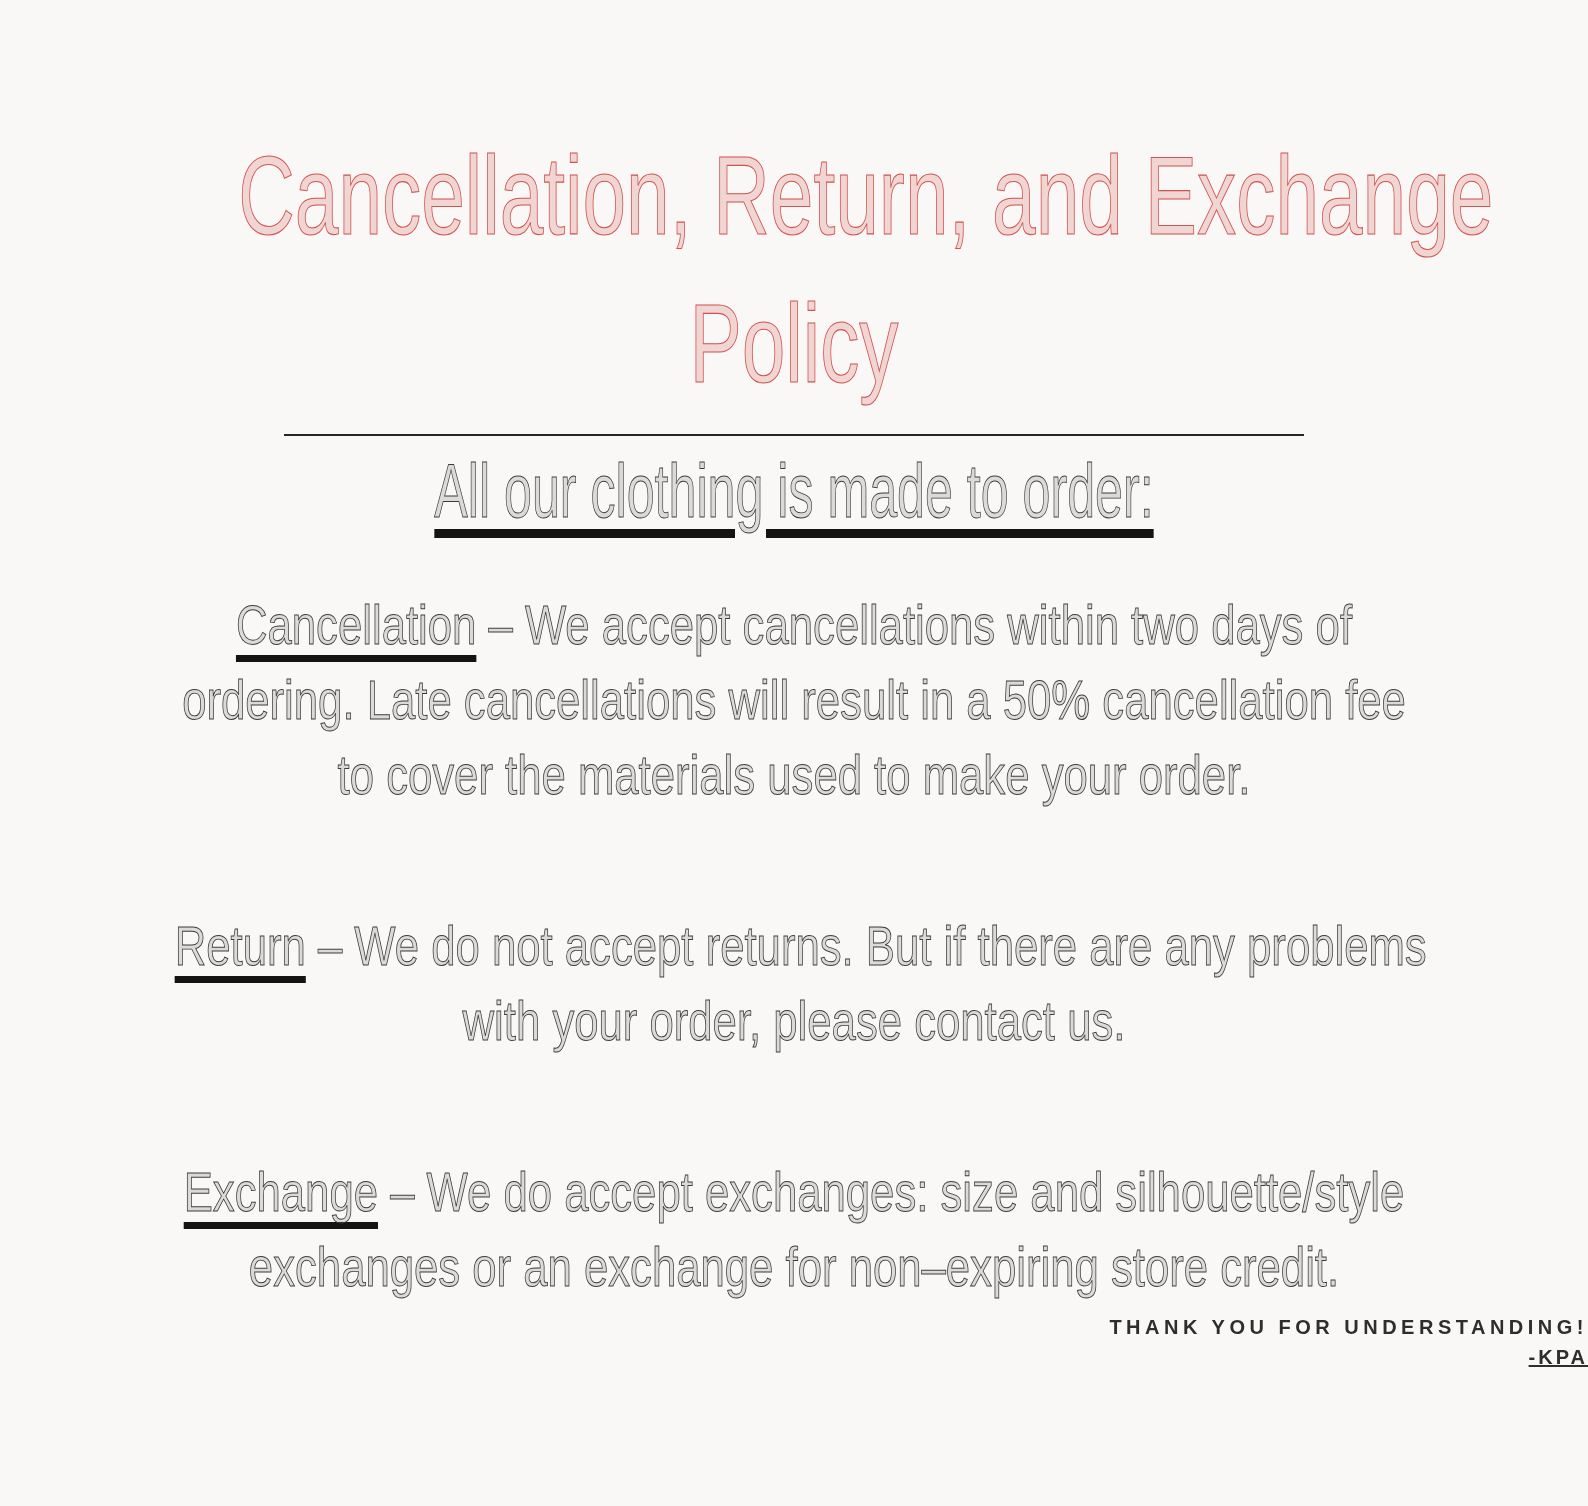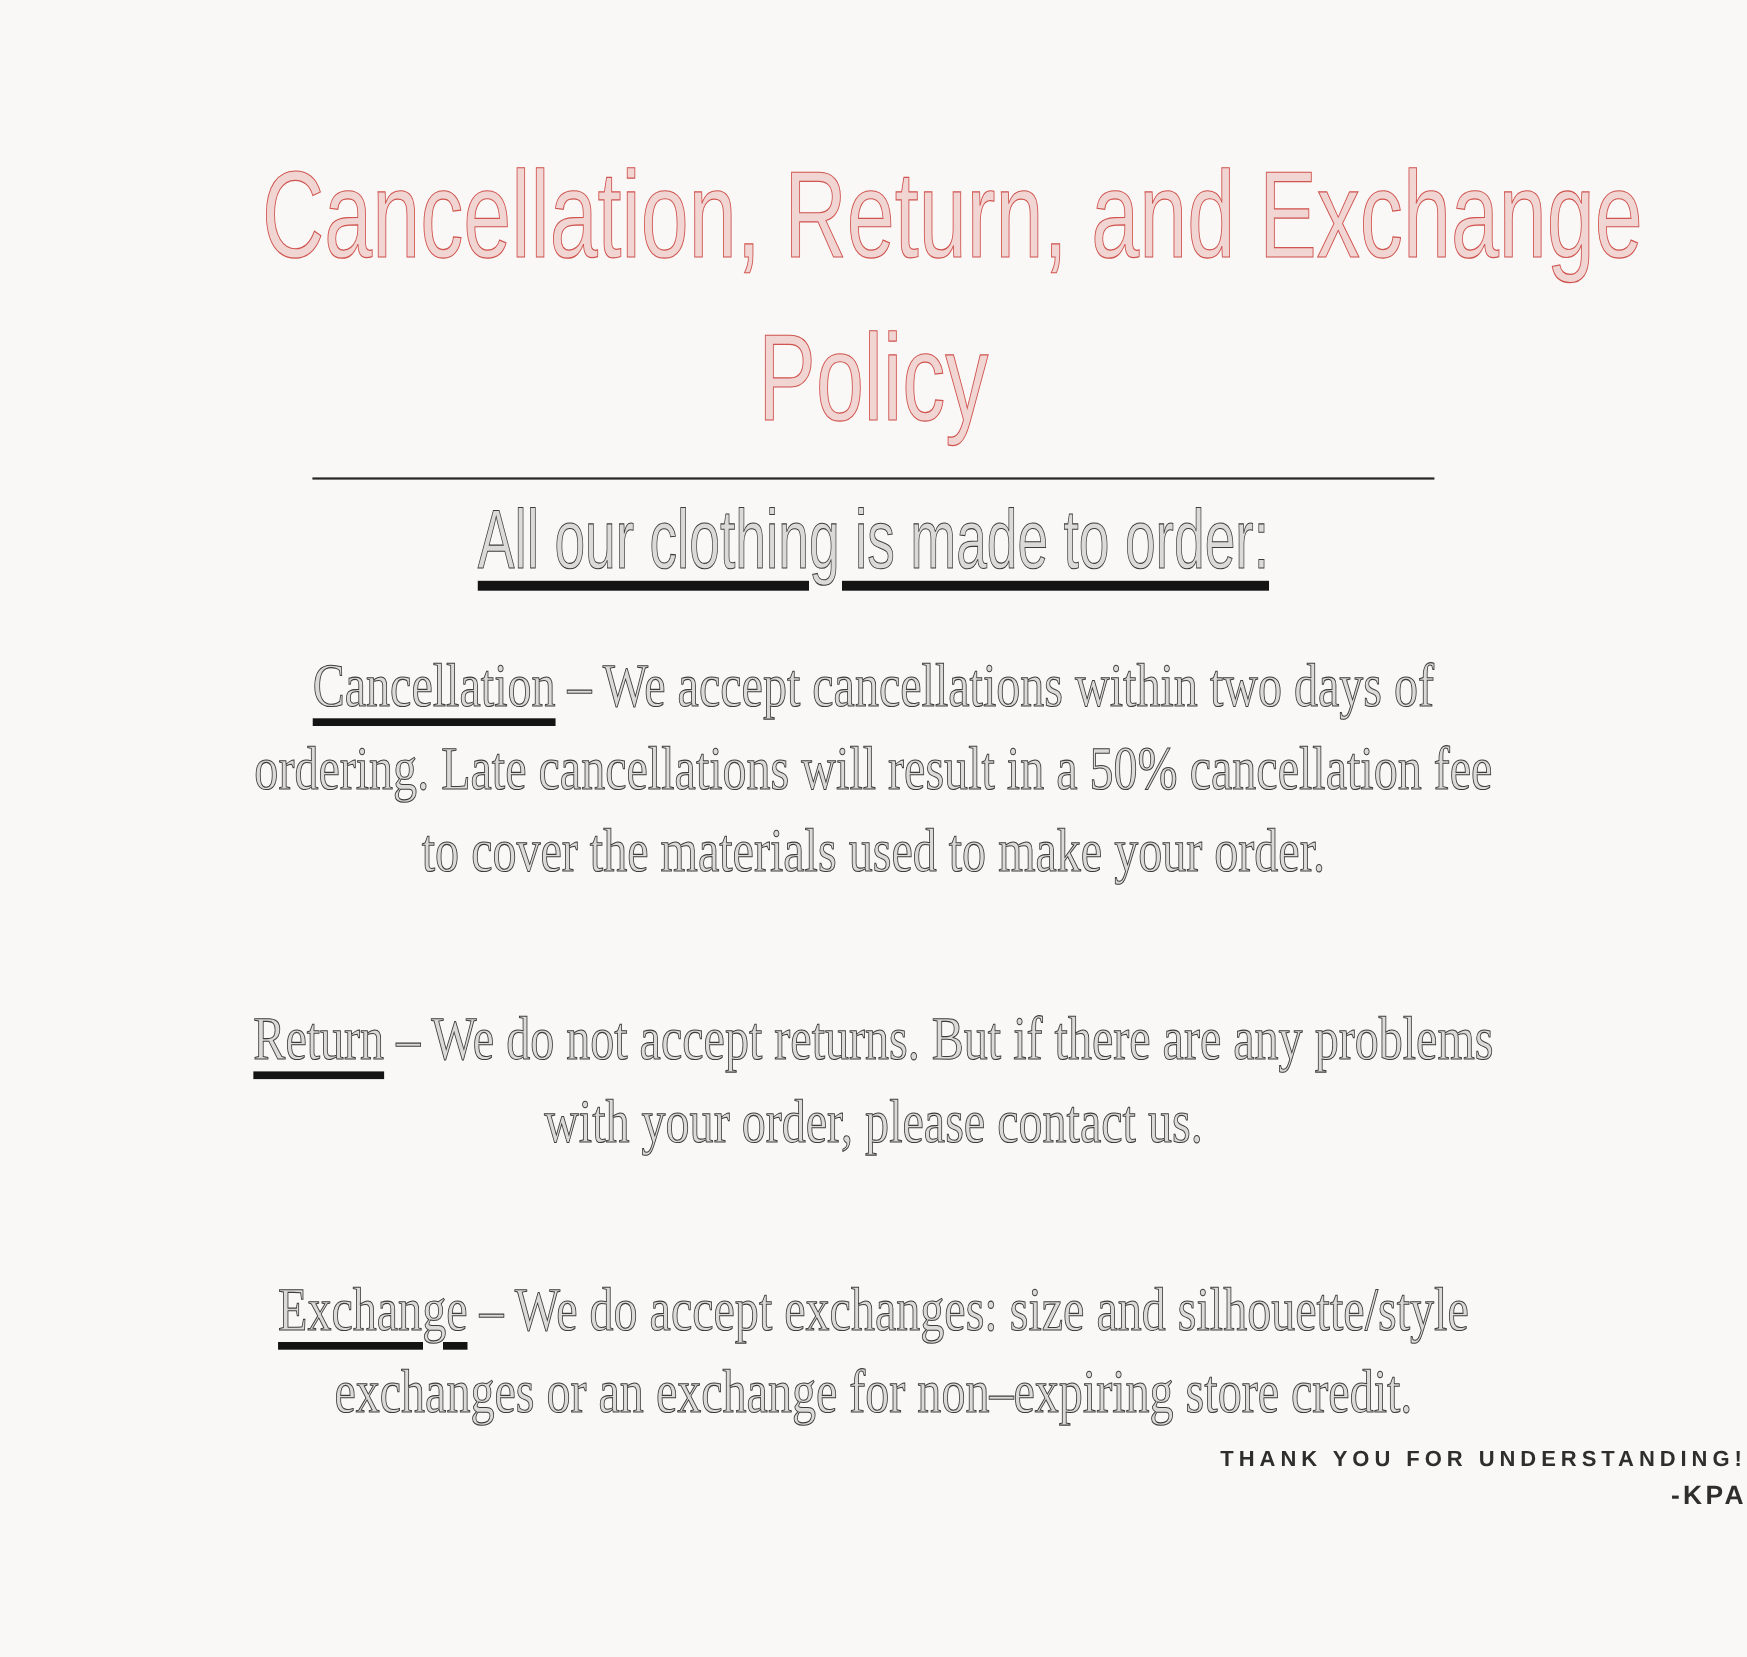--- a/index.html
+++ b/index.html
@@ -70,21 +70,21 @@
   }
   .u-subtitle {
     text-decoration-line: underline;
     text-decoration-thickness: 9px;
     text-underline-offset: 12px;
     text-decoration-color: #141414;
     text-decoration-skip-ink: all;
   }
 
   
-  .policy-body { margin-top: 52px; font-family: Liberation Serif, serif; }
+  .policy-body { margin-top: 52px; }
   .para {
     font-size: 56px;
     font-weight: 400;
     line-height: 75px;
     text-align: center;
     transform: scaleX(0.78);
     transform-origin: 50% 0;
     white-space: nowrap;
     margin-bottom: 96px;
   }
@@ -107,23 +107,24 @@
     text-align: right;
     color: #2e2e2e;
   }
   .footer-line1 {
     font-size: 20px;
     font-weight: 600;
     letter-spacing: 4.5px;
   }
   .footer-line2 {
     margin-top: 7px;
-    font-size: 24px;
+    font-size: 20px;
     font-weight: 600;
     letter-spacing: 3px;
+    text-decoration: underline;
   }
 </style>
 </head>
 <body>
 
 <div class="canvas">
 
   <h1 class="title hairline-red">
     <span class="title-line">Cancellation, Return, and Exchange</span>
     <span class="title-line">Policy</span>

